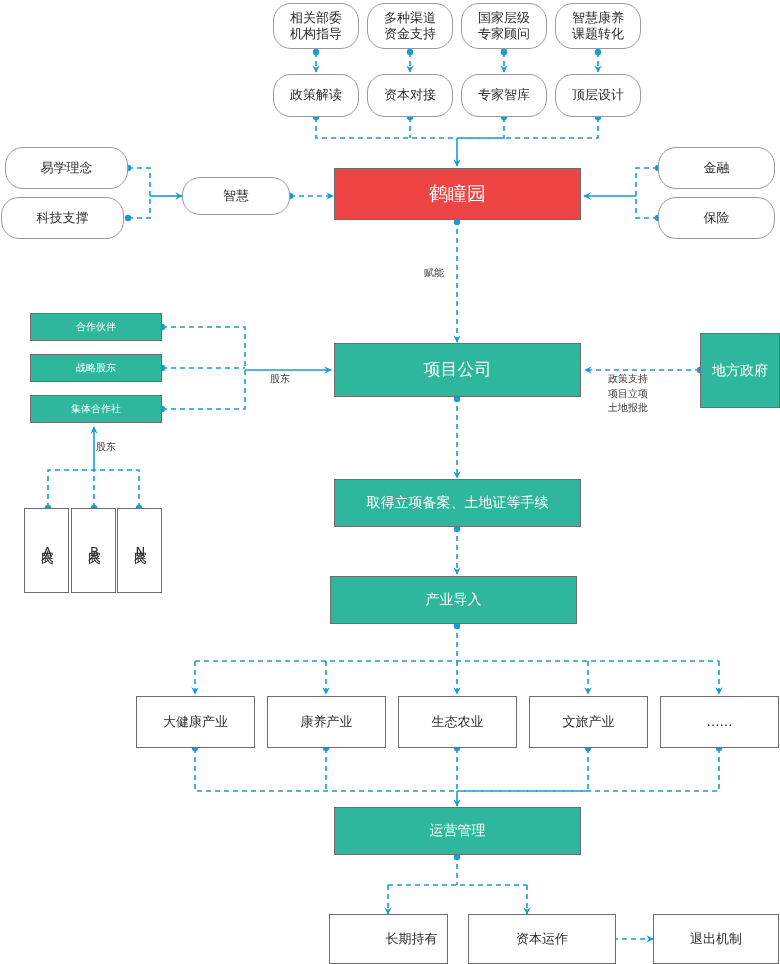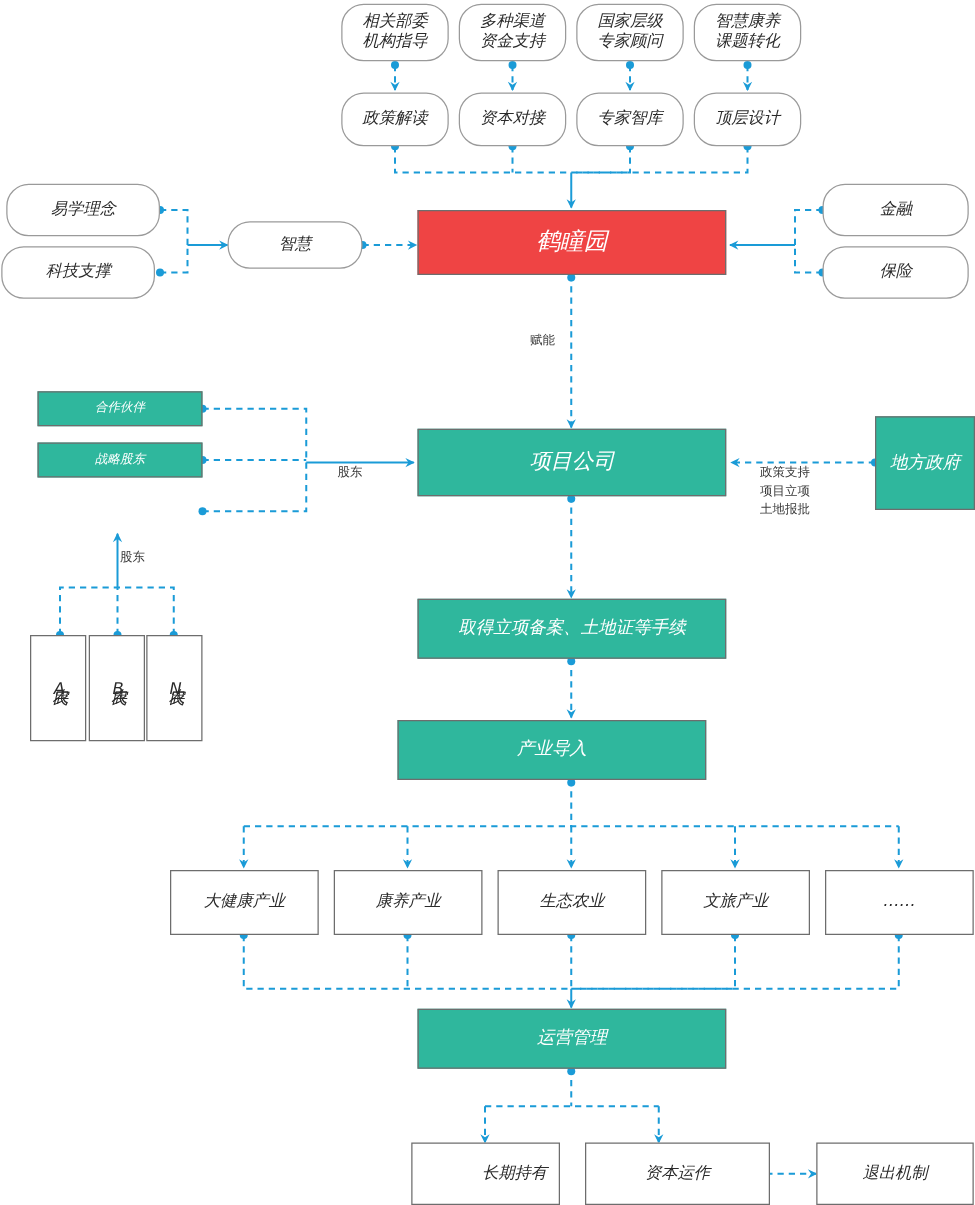--- a/index.html
+++ b/index.html
@@ -4,21 +4,21 @@
 <style>
   html,body{margin:0;padding:0;background:#ffffff;}
   body{
     font-family:"DejaVu Sans","Liberation Sans",sans-serif;
     width:780px;height:964px;position:relative;overflow:hidden;
   }
   #canvas{position:absolute;left:0;top:0;width:780px;height:964px;}
   #svg-layer{position:absolute;left:0;top:0;width:780px;height:964px;pointer-events:none;}
 
   .node{position:absolute;box-sizing:border-box;display:flex;align-items:center;
-        justify-content:center;text-align:center;line-height:1.25;font-style:italic;}
+        justify-content:center;text-align:center;line-height:1.25;}
 
   
   .pill{
     border:1px solid #9a9a9a;border-radius:18px;background:#ffffff;
     color:#2b2b2b;font-size:13px;
   }
   
   .rect{
     border:1px solid #6d6d6d;background:#ffffff;color:#2b2b2b;font-size:13px;
   }
@@ -202,20 +202,21 @@
 
   <div class="node orange" style="left:334px;top:168px;width:247px;height:52px;">鹤瞳园</div>
 
   <div class="node pill" style="left:658px;top:147px;width:117px;height:42px;">金融</div>
   <div class="node pill" style="left:658px;top:197px;width:117px;height:42px;">保险</div>
 
   <div class="edge-label" style="left:424px;top:266px;">赋能</div>
 
   <div class="node green" style="left:30px;top:313px;width:132px;height:28px;">合作伙伴</div>
   <div class="node green" style="left:30px;top:354px;width:132px;height:28px;">战略股东</div>
+  <div class="node green" style="left:30px;top:395px;width:132px;height:28px;">集体合作社</div>
 
   <div class="edge-label" style="left:270px;top:372px;">股东</div>
   <div class="edge-label" style="left:96px;top:440px;">股东</div>
 
   <div class="node rect" style="left:24px;top:508px;width:45px;height:85px;">
     <span class="vtext">农民A</span>
   </div>
   <div class="node rect" style="left:71px;top:508px;width:45px;height:85px;">
     <span class="vtext">农民B</span>
   </div>
@@ -225,21 +226,21 @@
 
   <div class="node green big" style="left:334px;top:343px;width:247px;height:54px;">项目公司</div>
 
   <div class="node green mid" style="left:700px;top:333px;width:80px;height:75px;">地方政府</div>
   <div class="edge-label two-line" style="left: 608px; top: 372px; text-align: center; white-space: pre-line;">政策支持
 项目立项
 土地报批</div>
 
   <div class="node green mid" style="left:334px;top:479px;width:247px;height:48px;">取得立项备案、土地证等手续</div>
 
-  <div class="node green mid" style="left:318px;top:576px;width:247px;height:48px;">产业导入</div>
+  <div class="node green mid" style="left:330px;top:576px;width:247px;height:48px;">产业导入</div>
 
   <div class="node rect" style="left:136px;top:696px;width:119px;height:52px;">大健康产业</div>
   <div class="node rect" style="left:267px;top:696px;width:119px;height:52px;">康养产业</div>
   <div class="node rect" style="left:398px;top:696px;width:119px;height:52px;">生态农业</div>
   <div class="node rect" style="left:529px;top:696px;width:119px;height:52px;">文旅产业</div>
   <div class="node rect" style="left:660px;top:696px;width:119px;height:52px;">……</div>
 
   <div class="node green mid" style="left:334px;top:807px;width:247px;height:48px;">运营管理</div>
 
   <div class="node rect" style="left:329px;top:914px;width:119px;height:50px;padding-left:46px;">长期持有</div>

